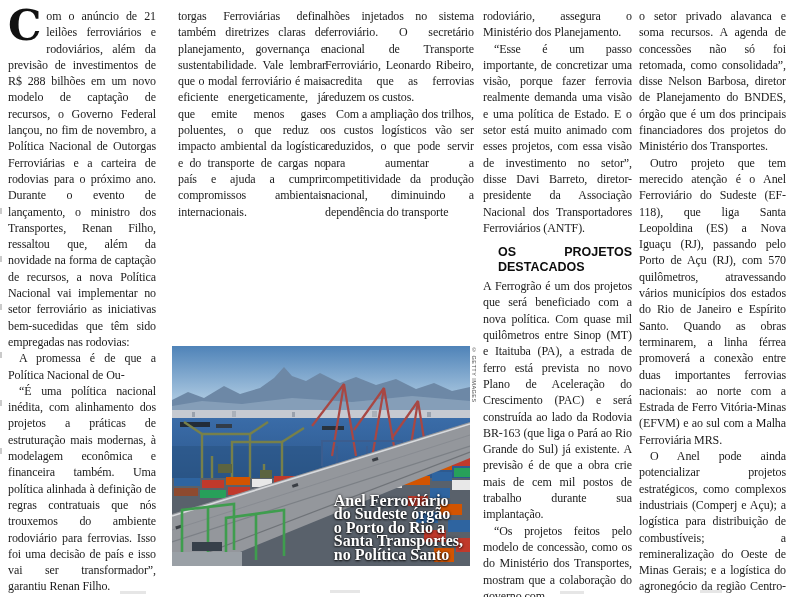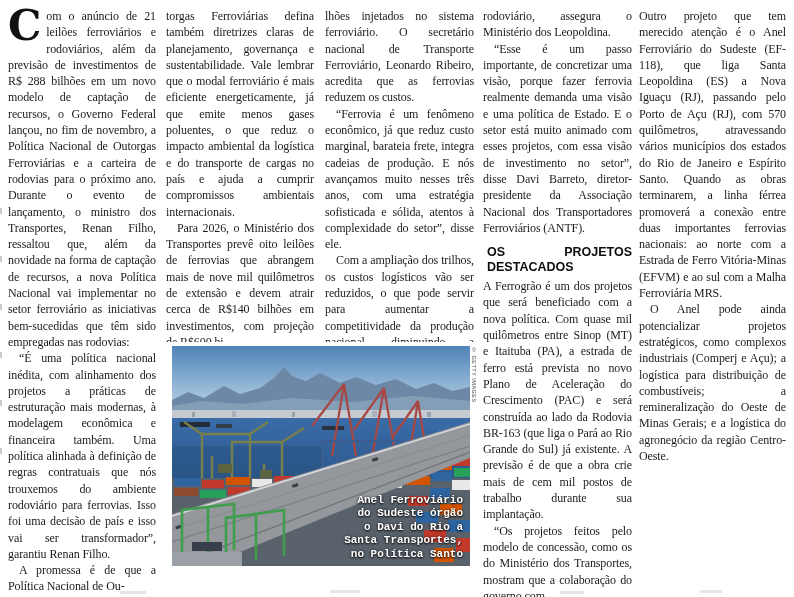--- a/index.html
+++ b/index.html
@@ -3,72 +3,71 @@
 <meta charset="utf-8">
 <style>
   html,body{margin:0;padding:0;background:#e8e8e8;}
   .page{position:relative;width:794px;height:597px;background:#ffffff;overflow:hidden;
         font-family:"Liberation Serif", serif;color:#1b1b1b;}
   .col{position:absolute;top:8px;width:148px;text-align:justify;
        font-size:12px;line-height:16.3px;letter-spacing:-0.1px;}
   .col p{margin:0;}
   .col p + p{text-indent:11px;}
   .c1{left:8px;}
-  .c2{left:166px;height:334px;overflow:hidden;}
+  .c2{left:178px;height:334px;overflow:hidden;}
   .c3{left:325px;width:149px;height:334px;overflow:hidden;}
   .c4{left:483px;width:149px;}
   .c5{left:639px;width:147px;}
   .dropcap{float:left;font-size:42px;line-height:32px;font-weight:bold;
            padding:2px 5px 0 0;font-family:"DejaVu Serif", serif;color:#111;}
   h3.sechead{font-family:"Liberation Sans", sans-serif;font-size:12.5px;line-height:15px;
-             font-weight:bold;color:#0d0d0d;margin:9px 0 3px 4px;letter-spacing:0;}
+             font-weight:bold;color:#0d0d0d;margin:9px 0 3px 15px;letter-spacing:0;}
   figure.photo{position:absolute;left:172px;top:346px;width:298px;height:220px;margin:0;
                overflow:hidden;}
   figure.photo svg{display:block;}
-  .caption{position:absolute;right:7px;bottom:5px;text-align:right;color:#ffffff;
-           font-family:Liberation Mono, monospace;font-weight:bold;
-           font-size:11px;line-height:13.5px;
+  .caption{position:absolute;right:7px;bottom:5px;text-align:left;color:#ffffff;
+           font-family:Liberation Serif, serif;font-weight:bold;
+           font-size:16px;line-height:13.5px;
            text-shadow:0 1px 2px rgba(0,0,0,.85), 0 0 3px rgba(0,0,0,.6);}
   .credit{position:absolute;left:471px;top:347px;writing-mode:vertical-rl;
           font-family:"Liberation Sans", sans-serif;font-size:5.5px;letter-spacing:.5px;
           color:#4a4a4a;}
   .artifact{position:absolute;background:#8a8a8a;opacity:.45;}
   .smudge{position:absolute;background:#dcdcdc;opacity:.7;}
 </style>
 </head>
 <body>
 
 <div class="page">
 
   <div class="col c1">
     <p class="first"><span class="dropcap">C</span><span>om o anúncio de 21 leilões ferroviários e rodoviários, além da previsão de investimentos de R$ 288 bilhões em um novo modelo de captação de recursos, o Governo Federal lançou, no fim de novembro, a Política Nacional de Outorgas Ferroviárias e a carteira de rodovias para o próximo ano. Durante o evento de lançamento, o ministro dos Transportes, Renan Filho, ressaltou que, além da novidade na forma de captação de recursos, a nova Política Nacional vai implementar no setor ferroviário as iniciativas bem-sucedidas que têm sido empregadas nas rodovias:</span></p>
+    <p>A promessa é de que a Política Nacional de Ou-</p>
     <p>“É uma política nacional inédita, com alinhamento dos projetos a práticas de estruturação mais modernas, à modelagem econômica e financeira também. Uma política alinhada à definição de regras contratuais que nós trouxemos do ambiente rodoviário para ferrovias. Isso foi uma decisão de país e isso vai ser transformador”, garantiu Renan Filho.</p>
-    <p>A promessa é de que a Política Nacional de Ou-</p>
   </div>
 
   <div class="col c2">
     <p>torgas Ferroviárias defina também diretrizes claras de planejamento, governança e sustentabilidade. Vale lembrar que o modal ferroviário é mais eficiente energeticamente, já que emite menos gases poluentes, o que reduz o impacto ambiental da logística e do transporte de cargas no país e ajuda a cumprir compromissos ambientais internacionais.</p>
-    <p>Para 2026, o Ministério dos Transportes prevê oito leilões de ferrovias que abrangem mais de nove mil quilômetros de extensão e devem atrair cerca de R$140 bilhões em investimentos, com projeção de R$600 bi-</p>
   </div>
 
   <div class="col c3">
     <p>lhões injetados no sistema ferroviário. O secretário nacional de Transporte Ferroviário, Leonardo Ribeiro, acredita que as ferrovias reduzem os custos.</p>
-    <p>“Ferrovia é um fenômeno econômico, já que reduz custo marginal, barateia frete, integra cadeias de produção. E nós avançamos muito nesses três anos, com uma estratégia sofisticada e sólida, atentos à complexidade do setor”, disse ele.</p>
     <p>Com a ampliação dos trilhos, os custos logísticos vão ser reduzidos, o que pode servir para aumentar a competitividade da produção nacional, diminuindo a dependência do transporte</p>
   </div>
 
   <div class="col c4">
-    <p>rodoviário, assegura o Ministério dos Leopoldina.</p>
+    <p>rodoviário, assegura o Ministério dos Planejamento.</p>
     <p>“Esse é um passo importante, de concretizar uma visão, porque fazer ferrovia realmente demanda uma visão e uma política de Estado. E o setor está muito animado com esses projetos, com essa visão de investimento no setor”, disse Davi Barreto, diretor-presidente da Associação Nacional dos Transportadores Ferroviários (ANTF).</p>
     <h3 class="sechead">OS PROJETOS DESTACADOS</h3>
     <p>A Ferrogrão é um dos projetos que será beneficiado com a nova política. Com quase mil quilômetros entre Sinop (MT) e Itaituba (PA), a estrada de ferro está prevista no novo Plano de Aceleração do Crescimento (PAC) e será construída ao lado da Rodovia BR-163 (que liga o Pará ao Rio Grande do Sul) já existente. A previsão é de que a obra crie mais de cem mil postos de trabalho durante sua implantação.</p>
     <p>“Os projetos feitos pelo modelo de concessão, como os do Ministério dos Transportes, mostram que a colaboração do governo com</p>
   </div>
 
   <div class="col c5">
+    <p>o setor privado alavanca e soma recursos. A agenda de concessões não só foi retomada, como consolidada”, disse Nelson Barbosa, diretor de Planejamento do BNDES, órgão que é um dos principais financiadores dos projetos do Ministério dos Transportes.</p>
     <p>Outro projeto que tem merecido atenção é o Anel Ferroviário do Sudeste (EF-118), que liga Santa Leopoldina (ES) a Nova Iguaçu (RJ), passando pelo Porto de Açu (RJ), com 570 quilômetros, atravessando vários municípios dos estados do Rio de Janeiro e Espírito Santo. Quando as obras terminarem, a linha férrea promoverá a conexão entre duas importantes ferrovias nacionais: ao norte com a Estrada de Ferro Vitória-Minas (EFVM) e ao sul com a Malha Ferroviária MRS.</p>
     <p>O Anel pode ainda potencializar projetos estratégicos, como complexos industriais (Comperj e Açu); a logística para distribuição de combustíveis; a remineralização do Oeste de Minas Gerais; e a logística do agronegócio da região Centro-Oeste.</p>
   </div>
 
   <figure class="photo">
     <svg width="298" height="220" viewBox="0 0 298 220" xmlns="http://www.w3.org/2000/svg">
       <defs>
         <linearGradient id="sky" x1="0" y1="0" x2="0" y2="1">
           <stop offset="0" stop-color="#4f83b8"></stop>
           <stop offset="1" stop-color="#c9dfee"></stop>
@@ -177,21 +176,21 @@
         <path d="M36,208 L36,162"></path>
         <path d="M54,216 L54,172 L112,164 L112,210"></path>
         <path d="M84,214 L84,168"></path>
       </g>
       <rect x="0" y="206" width="70" height="14" fill="#9aa0a6"></rect>
       <rect x="20" y="196" width="30" height="9" fill="#37404a"></rect>
     </svg>
     <div class="caption">
       <div>Anel Ferroviário</div>
       <div>do Sudeste órgão</div>
-      <div>o Davi do Rio a</div>
+      <div>o Porto do Rio a</div>
       <div>Santa Transportes,</div>
       <div>no Política Santo</div>
     </div>
   </figure>
 
   <div class="credit">© GETTY IMAGES</div>
 
   <div class="artifact" style="left:0;top:208px;width:2px;height:6px;"></div>
   <div class="artifact" style="left:0;top:256px;width:2px;height:6px;"></div>
   <div class="artifact" style="left:0;top:304px;width:2px;height:6px;"></div>

